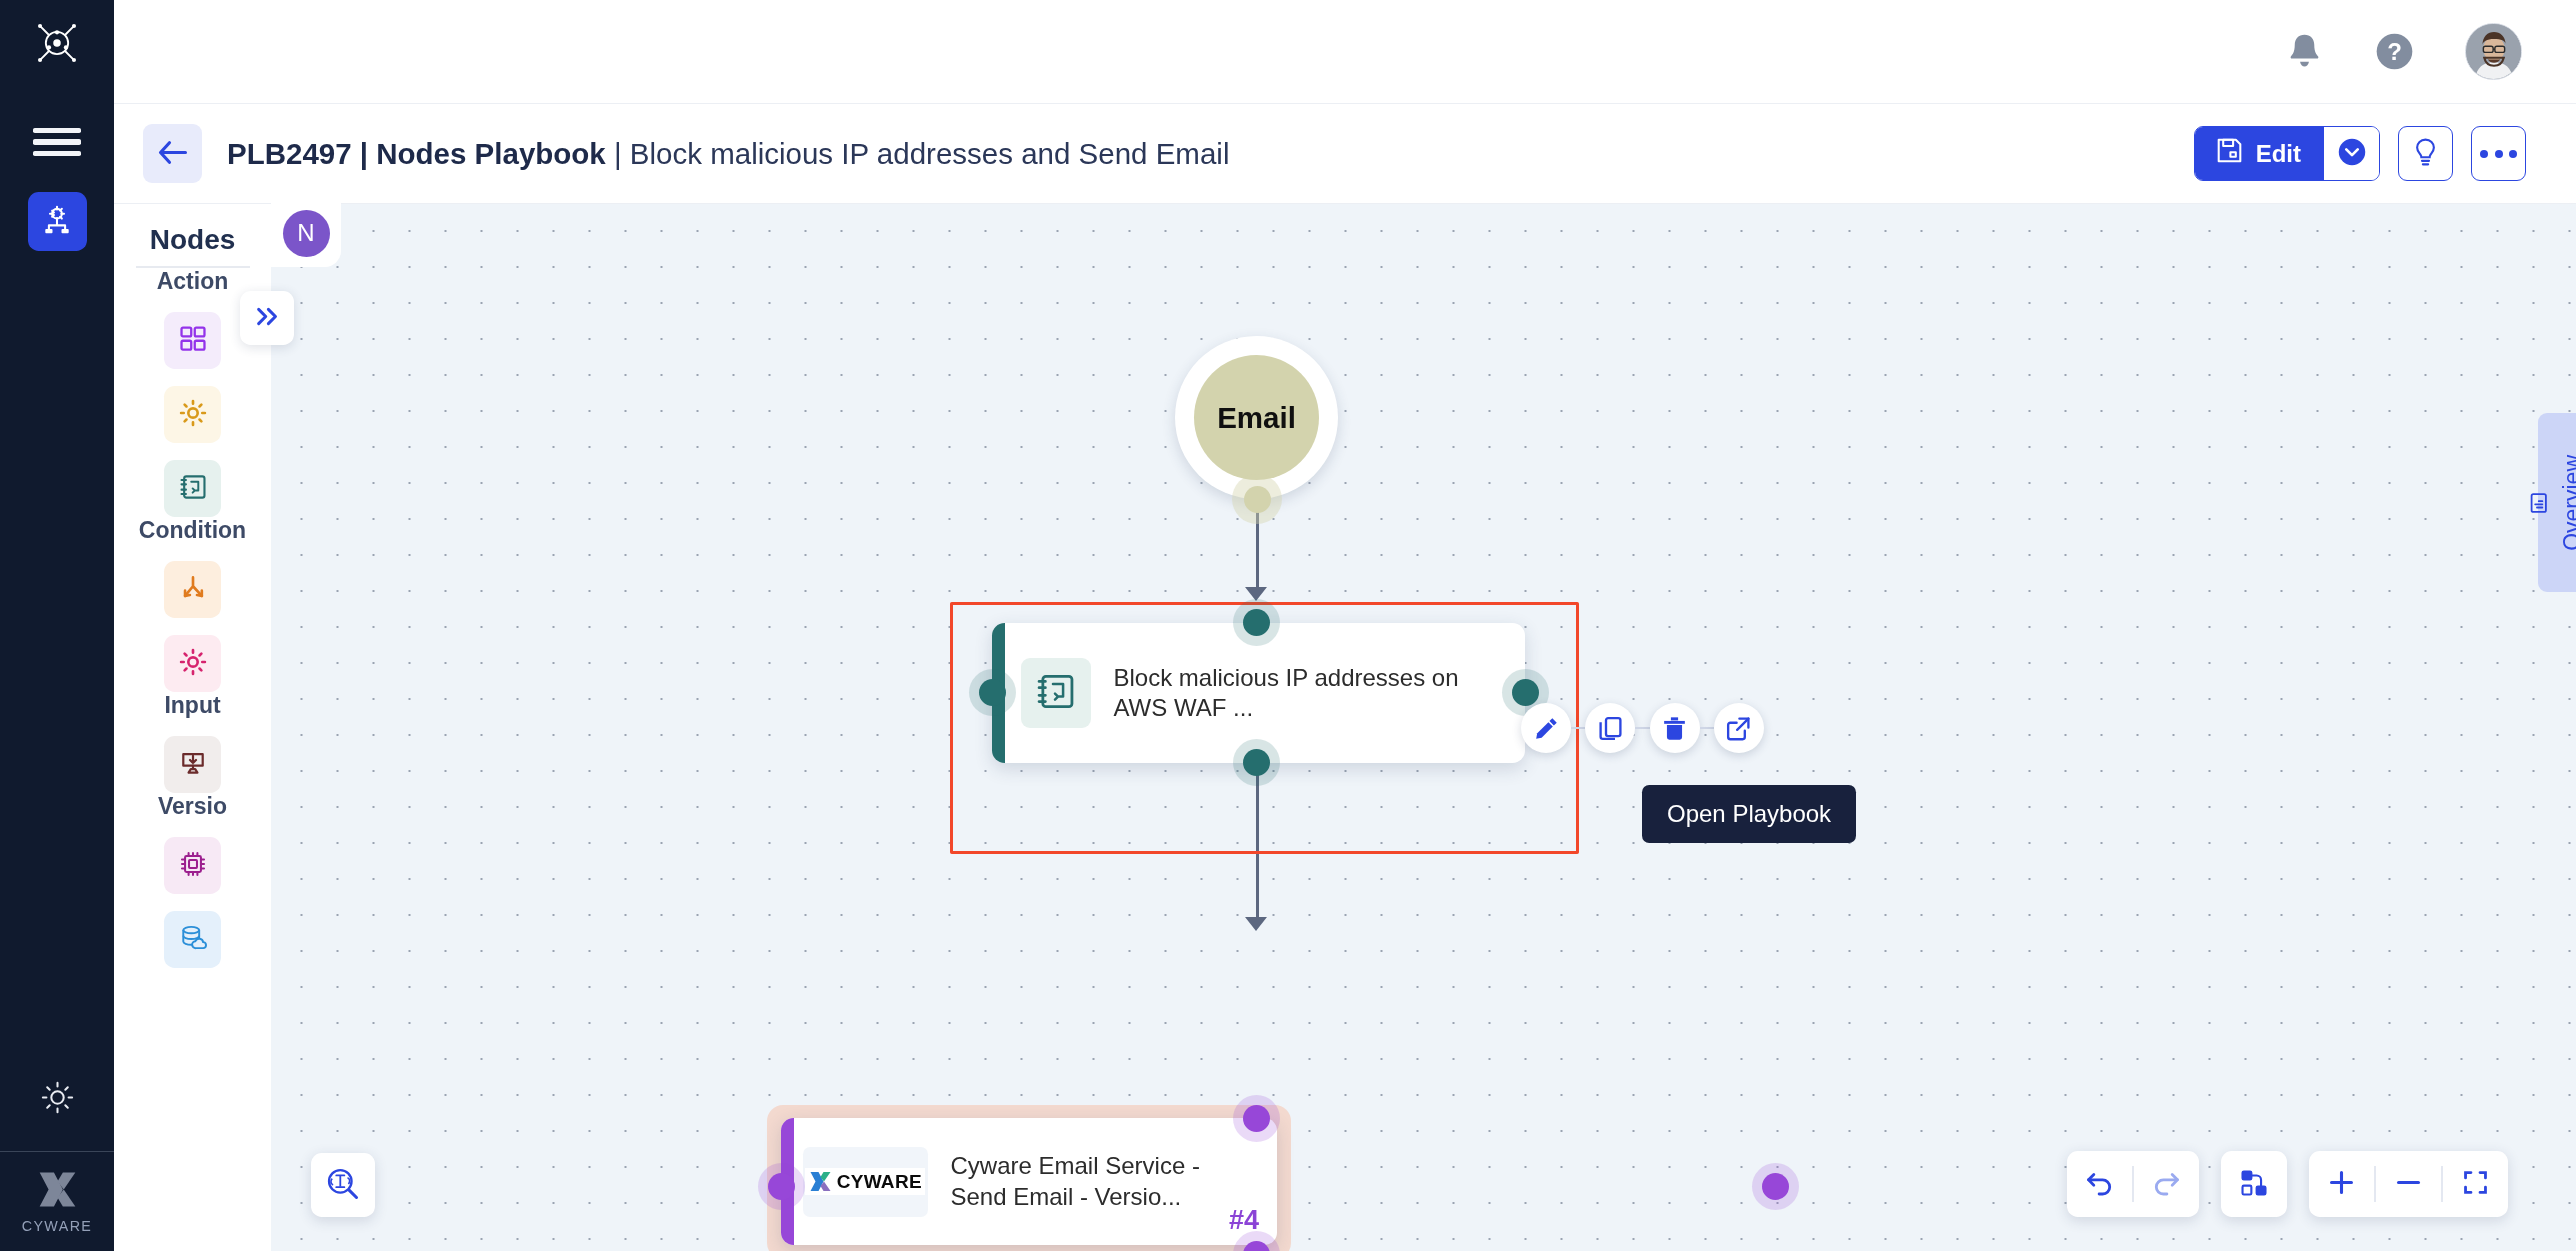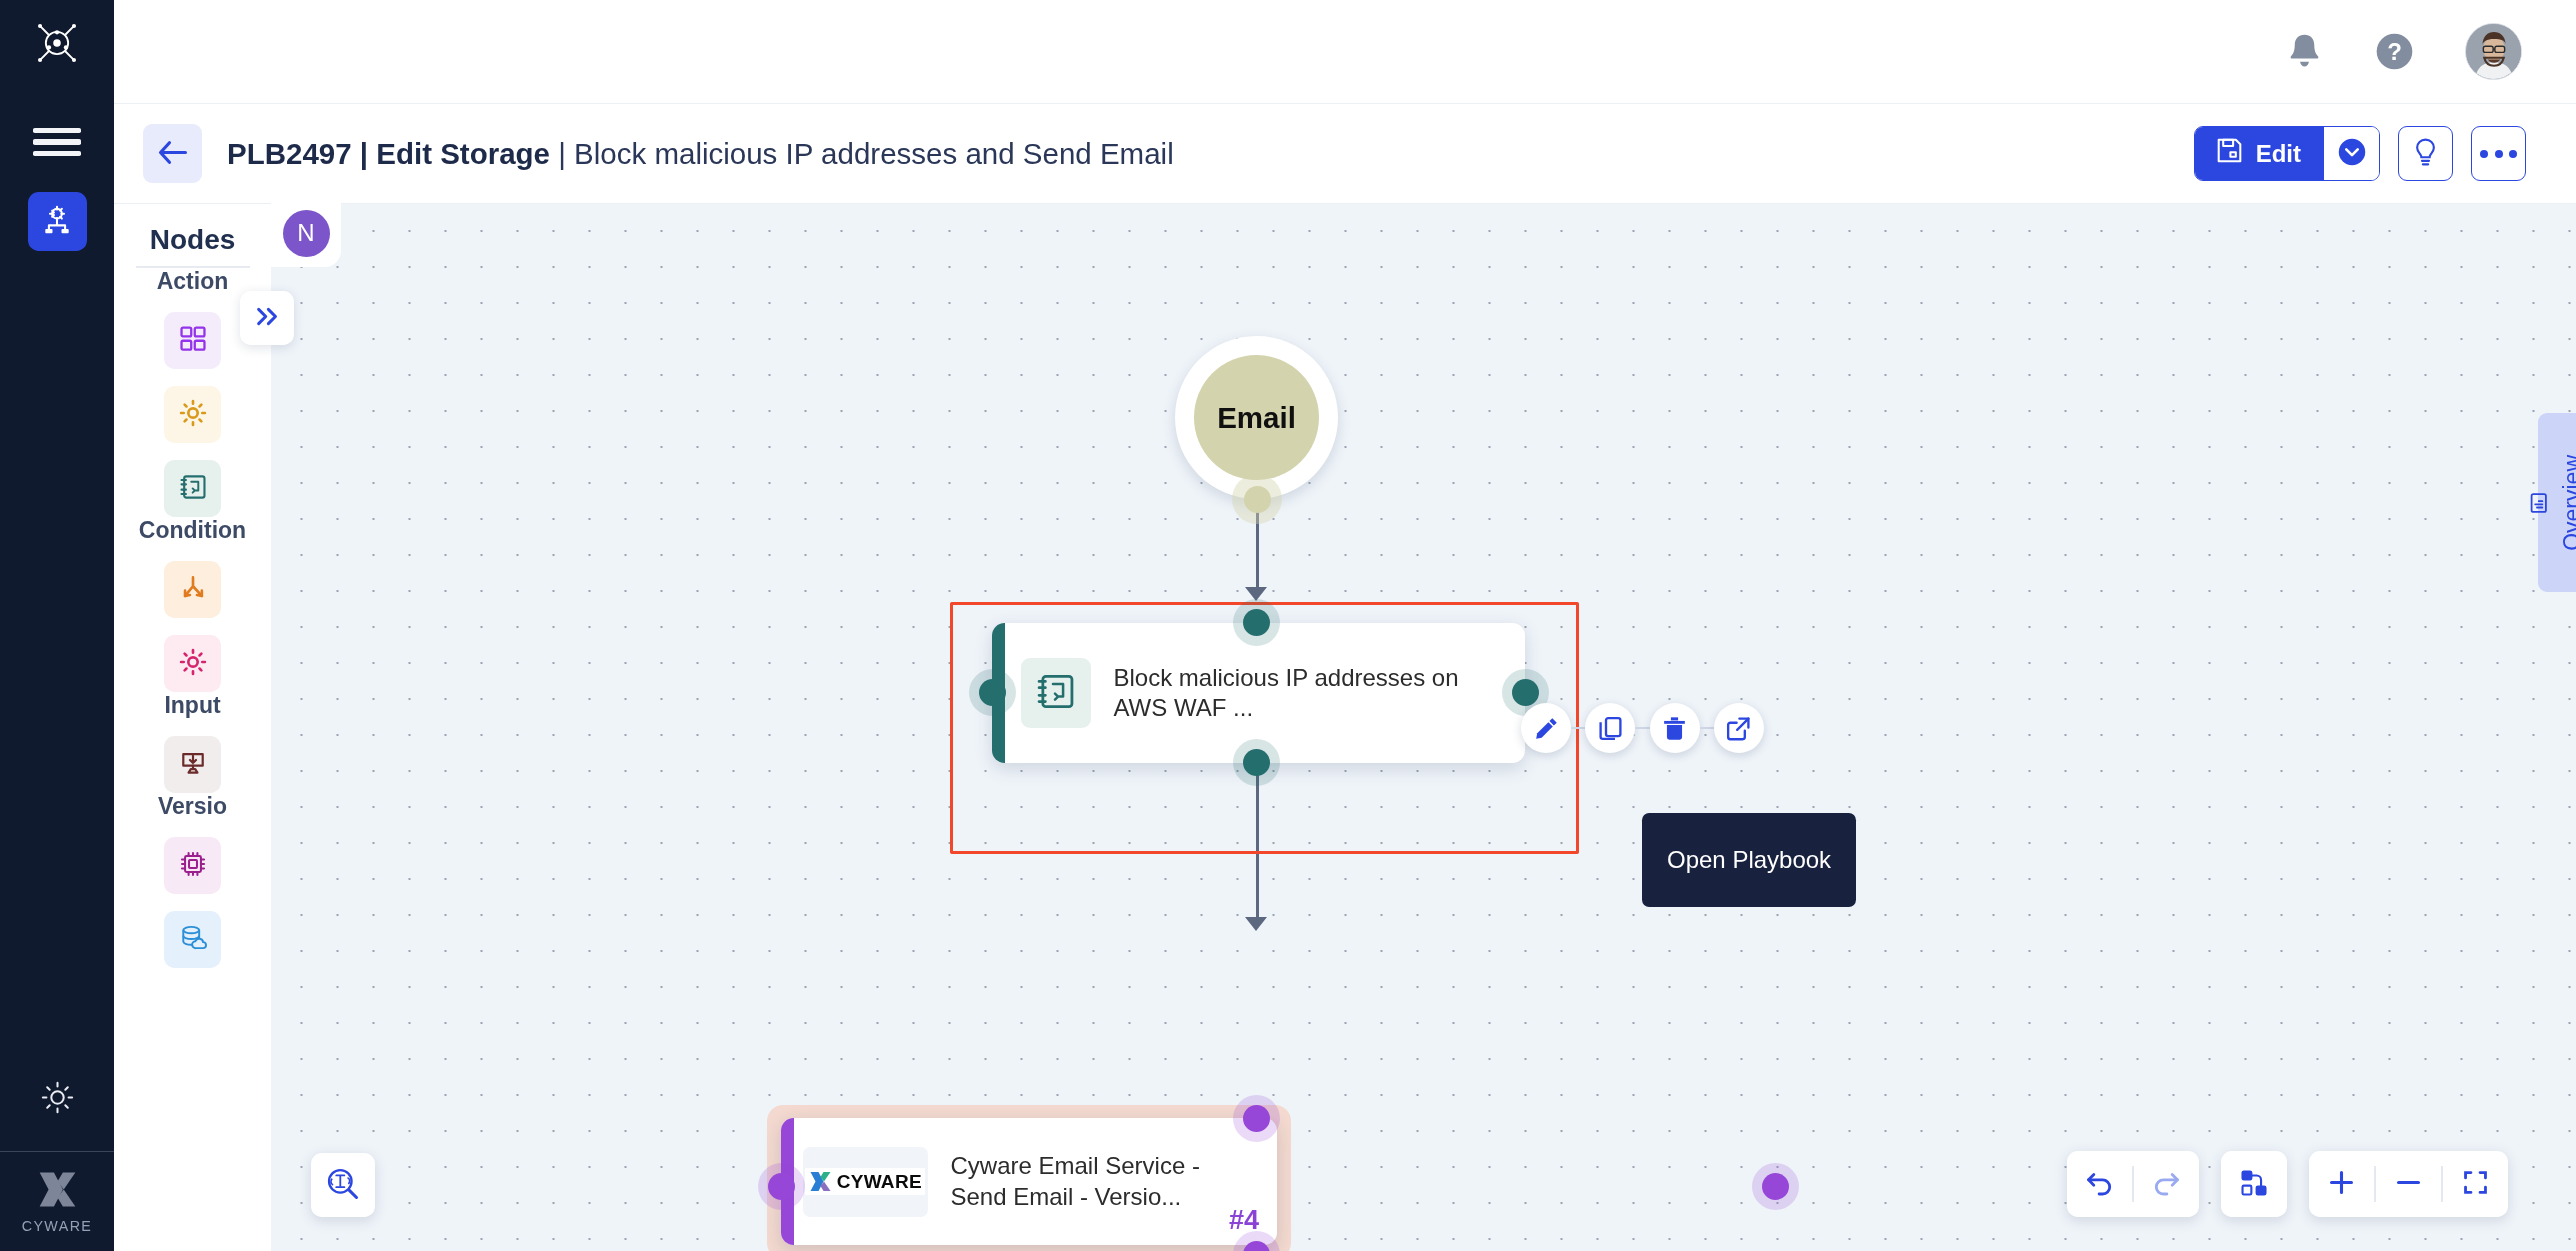--- a/index.html
+++ b/index.html
@@ -185,21 +185,21 @@
 
   .actbar { position: absolute; display: flex; align-items: center; }
   .actbtn {
     width: 50px; height: 50px; border-radius: 50%; background: #fff;
     box-shadow: 0 2.7px 9.8px rgba(40,55,95,.18);
     display:flex; align-items:center; justify-content:center; cursor: pointer;
   }
   .actsep { width: 14.3px; height: 1.8px; background: #cfd6e6; }
   .tooltip {
     position: absolute; background: #18213d; color: #fff; border-radius: 7.2px;
-    padding: 33px 25px; font-size: 24px; white-space: nowrap; margin-top: 28px;
+    padding: 15px 25px; font-size: 24px; white-space: nowrap;
   }
   .badge4 {
     position: absolute; right: 18px; bottom: 9px; font-size: 27px; font-weight: 700; color: #8b43d6;
   }
   .cy-logo { display:flex; align-items:center; gap: 3.6px; background:#fff; padding: 1.8px 2.7px; }
   .cy-word { font-size: 19px; font-weight: 700; color:#0b0b0b; letter-spacing: 0.3px; }
 
   
   .overview {
     position: absolute; right: 0; top: 413px; width: 38px; height: 179px;
@@ -313,21 +313,21 @@
 
   <div class="header">
     <div class="back-btn">
       <span>
         <svg width="32" height="27" viewBox="0 0 36 30" fill="none" stroke="#2c46e0" stroke-width="3.6" stroke-linecap="round" stroke-linejoin="round">
           <path d="M14 4 L4 15 L14 26 M4 15 H32"></path>
         </svg>
       </span>
     </div>
     <div class="title">
-      <span class="b">PLB2497 | Edit Storage</span><span class="n"> | Block malicious IP addresses and Send Email</span>
+      <span class="b">PLB2497 | Nodes Playbook</span><span class="n"> | Block malicious IP addresses and Send Email</span>
     </div>
 
     <div class="header-right">
       <div class="save-group">
         <div class="save-btn">
           <span>
             <svg width="27" height="27" viewBox="0 0 30 30" fill="none" stroke="#ffffff" stroke-width="2.3" stroke-linejoin="round">
               <path d="M3 3h19l5 5v19H3z"></path>
               <path d="M8 3h11v7H8z"></path>
               <rect x="16" y="17" width="6" height="5"></rect>

